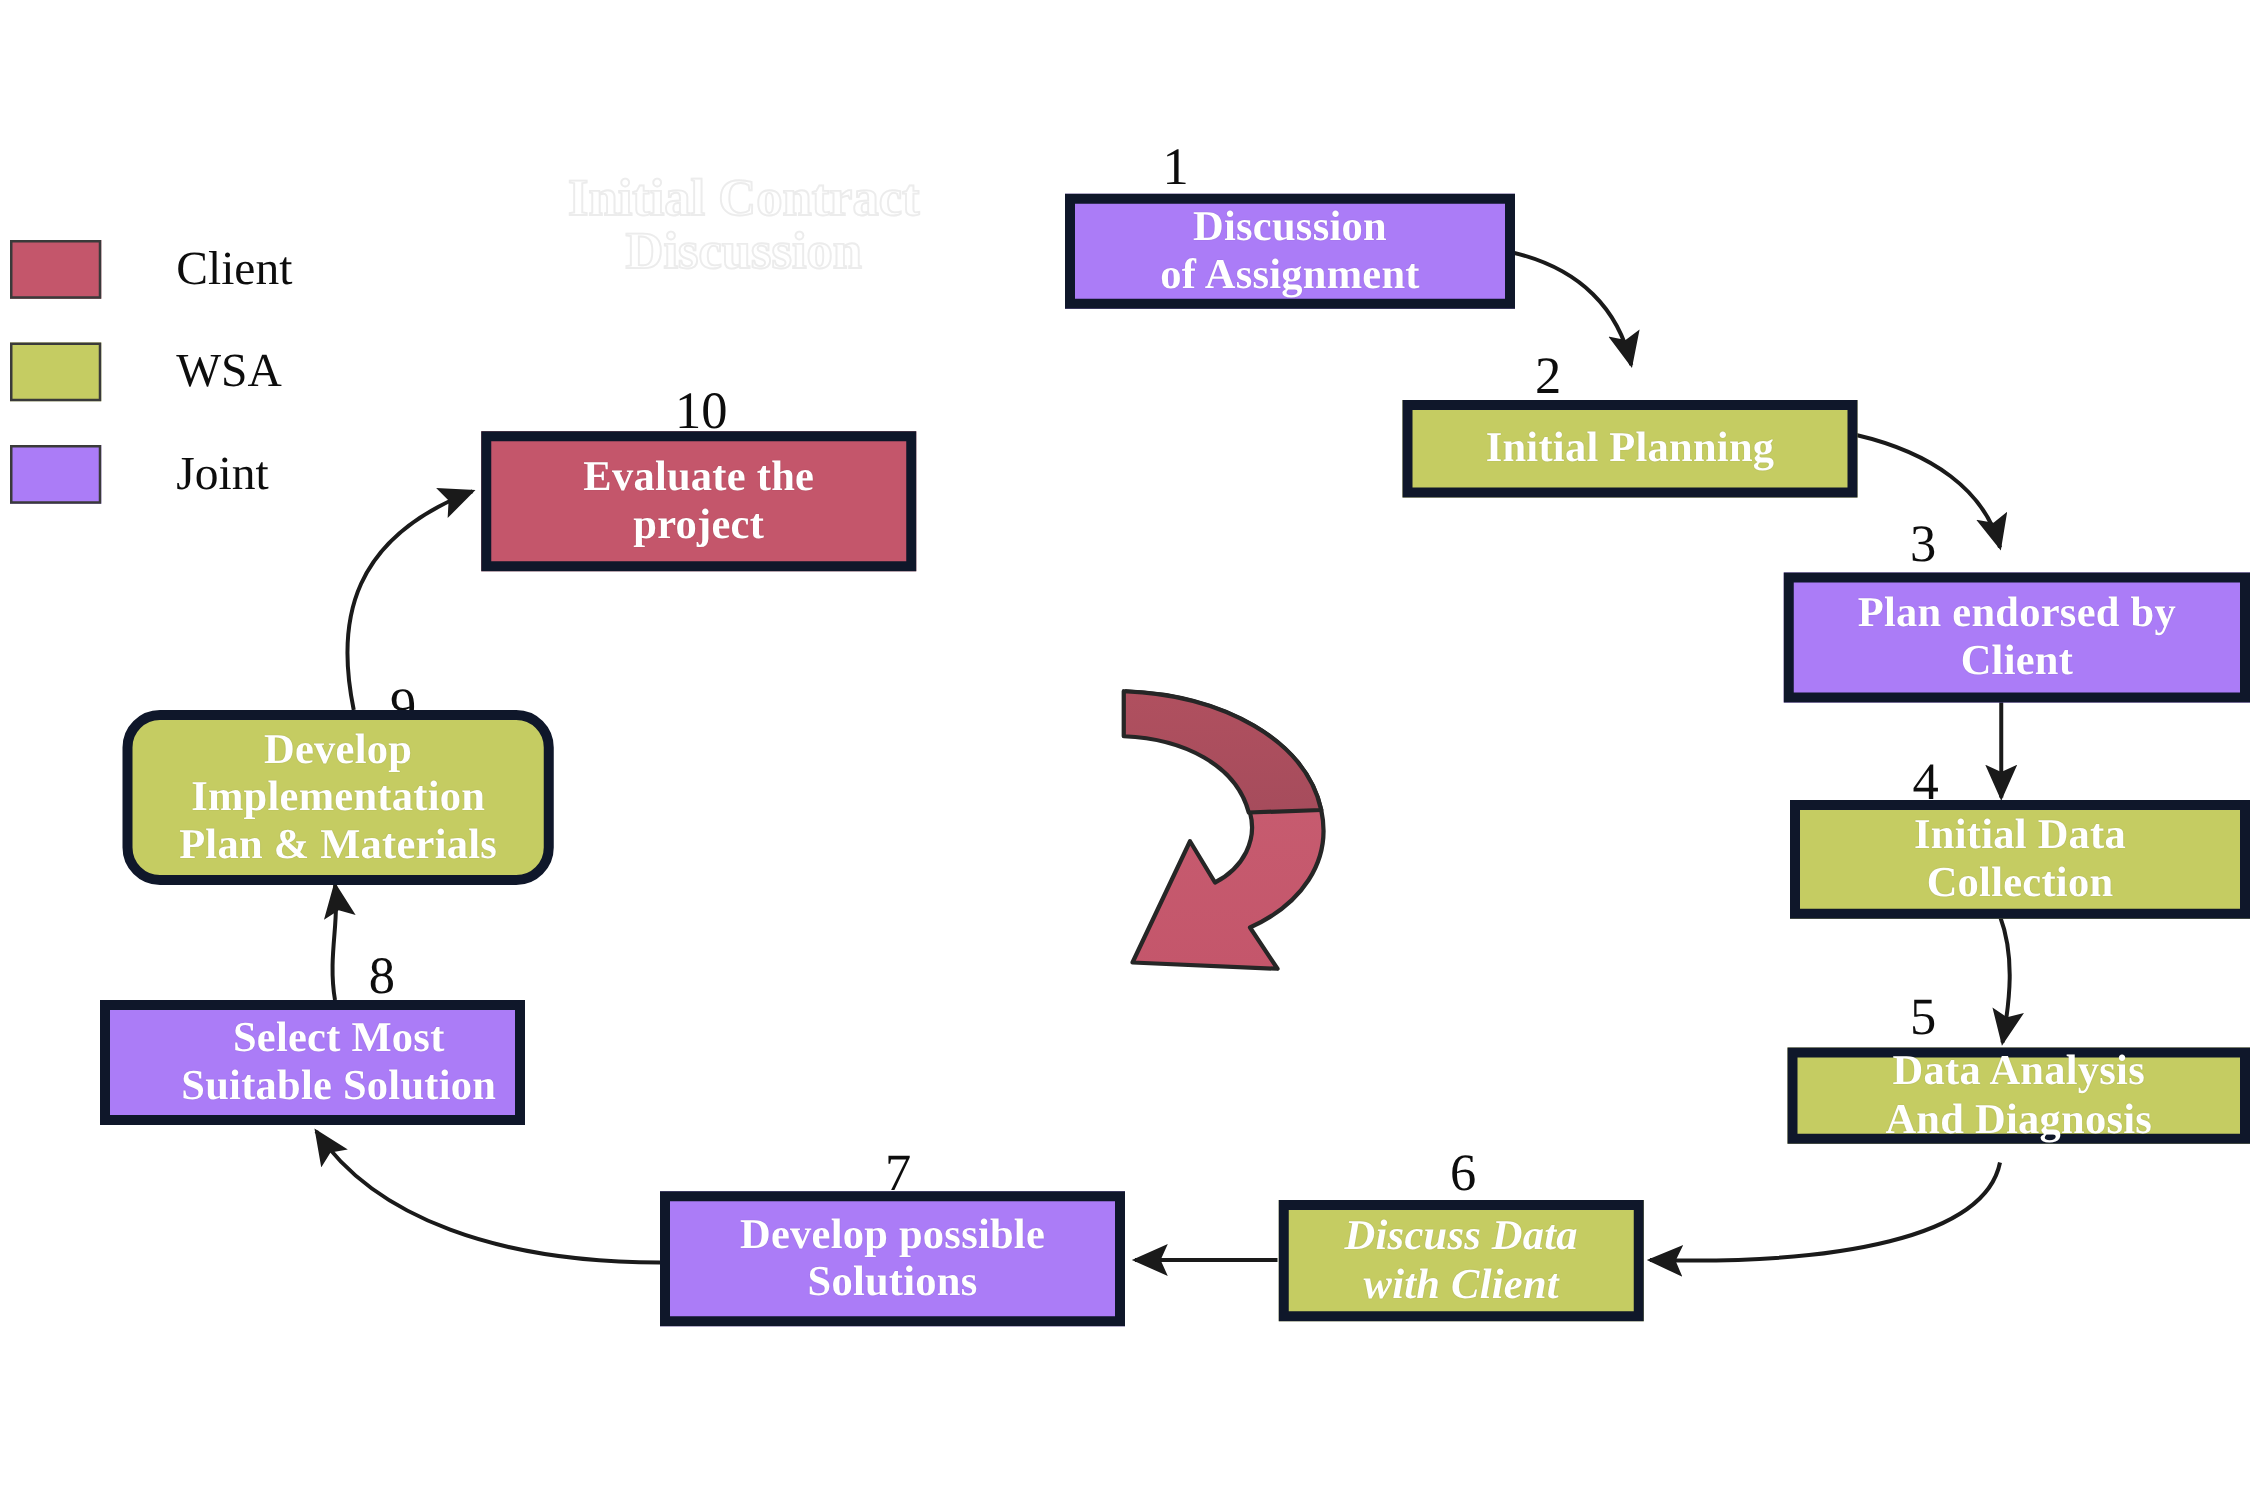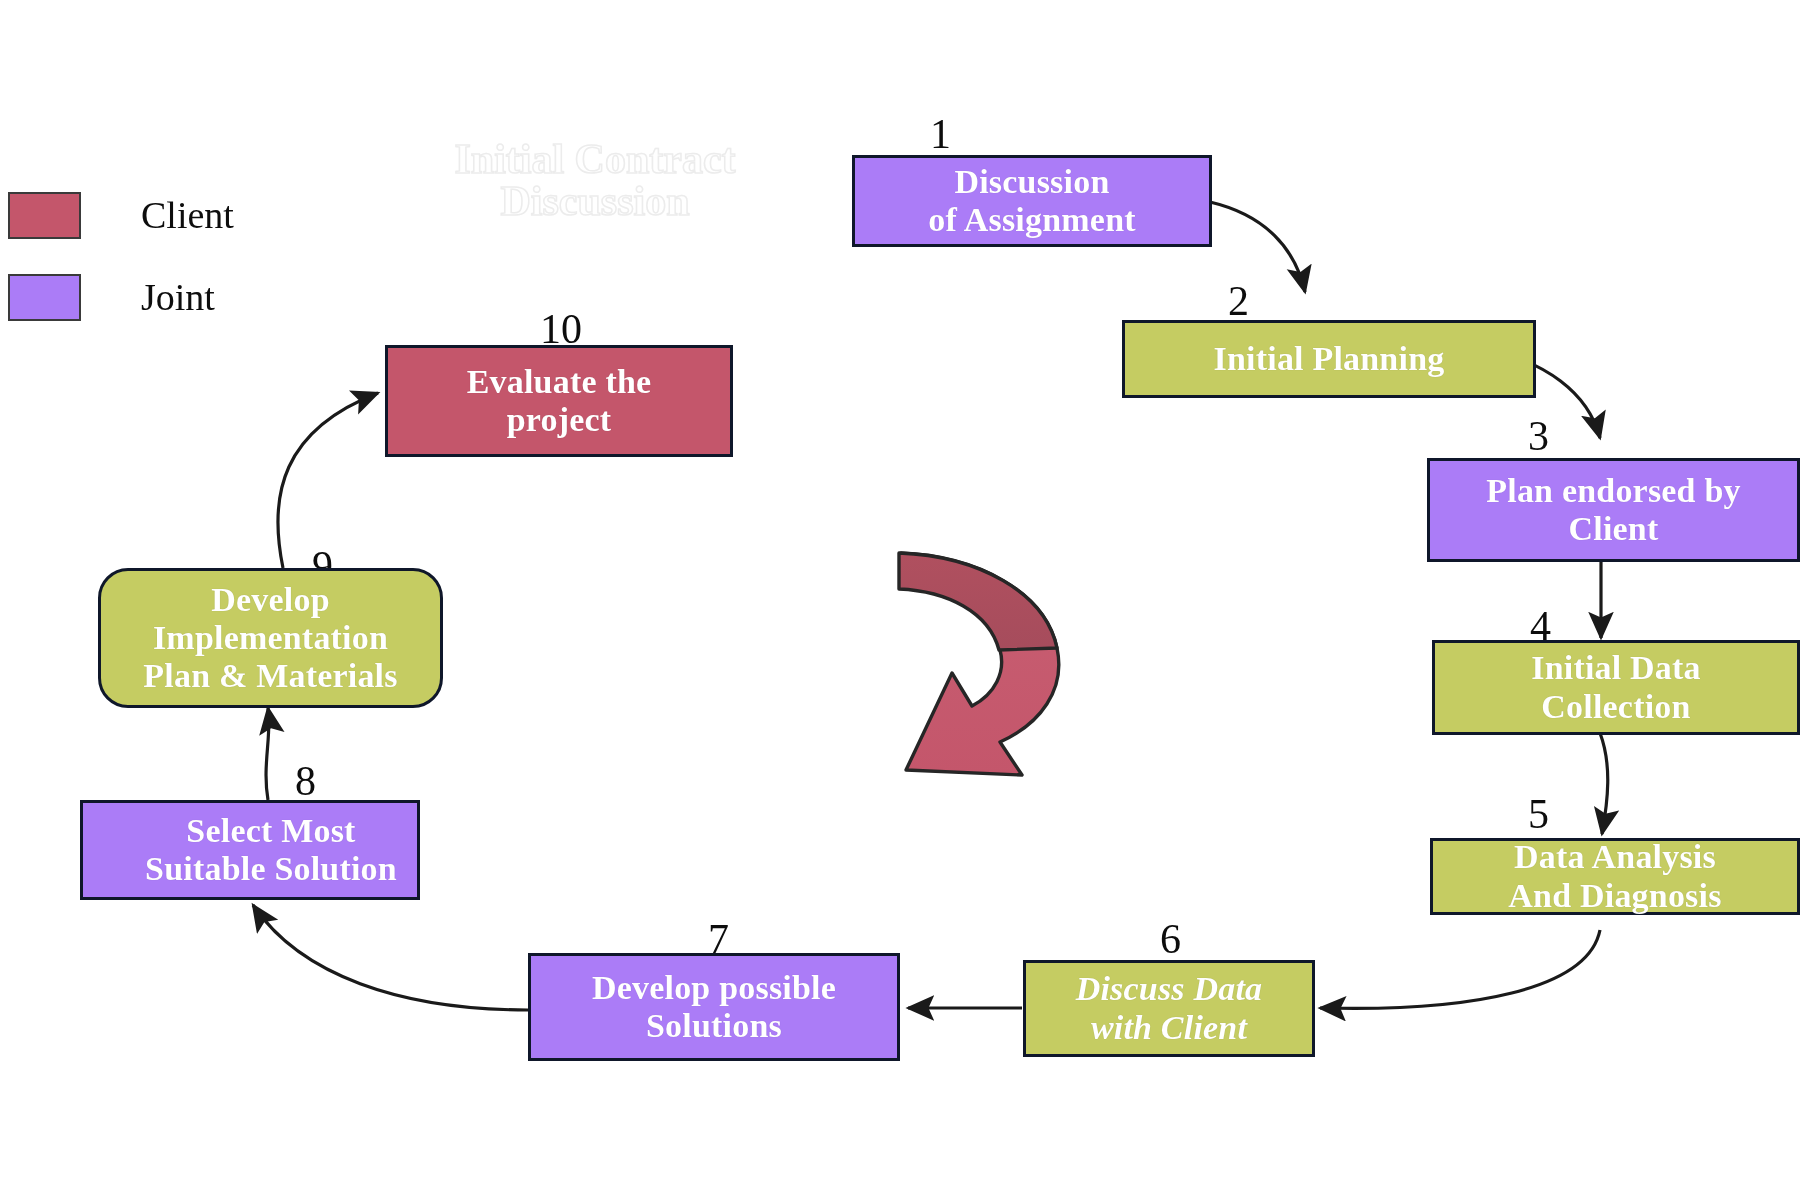--- a/index.html
+++ b/index.html
@@ -66,21 +66,21 @@
     text-shadow: 0 0 1px #e8e8e8;
     font-family: "Liberation Serif", "DejaVu Serif", serif;
     pointer-events: none;
     user-select: none;
   }
 
   
   .node {
     position: absolute;
     box-sizing: border-box;
-    border: 3px solid #0f172a;
+    border: 8px solid #0f172a;
     display: flex;
     align-items: center;
     justify-content: center;
     text-align: center;
     color: #ffffff;
     font-weight: bold;
     font-size: 34px;
     line-height: 1.12;
     letter-spacing: 0.2px;
     font-family: "Liberation Serif", "DejaVu Serif", serif;
@@ -110,20 +110,24 @@
   <div class="watermark">Initial Contract
 Discussion</div>
 
   <div class="legend">
 
     <div class="legend-row">
       <div class="legend-swatch" style="background:#c4566b"></div>
       <div class="legend-label">Client</div>
     </div>
 
+    <div class="legend-row">
+      <div class="legend-swatch" style="background:#c5cc62"></div>
+      <div class="legend-label">WSA</div>
+    </div>
 
     <div class="legend-row">
       <div class="legend-swatch" style="background:#ab7cf7"></div>
       <div class="legend-label">Joint</div>
     </div>
 
   </div>
 
   <svg id="arrow-layer" viewBox="0 0 1800 1200">
     <defs>
@@ -187,21 +191,21 @@
   <div class="step-num" style="left:708px;  top:918px;">7</div>
   <div class="step-num" style="left:295px;  top:760px;">8</div>
   <div class="step-num" style="left:312px;  top:545px;">9</div>
   <div class="step-num" style="left:540px;  top:308px;">10</div>
 
   <div class="node c-joint" style="left:852px; top:155px; width:360px; height:92px;">
     <span class="node-text">Discussion
 of Assignment</span>
   </div>
 
-  <div class="node c-wsa" style="left:1122px; top:320px; width:414px; height:78px;text-align:right;">
+  <div class="node c-wsa" style="left:1122px; top:320px; width:364px; height:78px;text-align:right;">
     <span class="node-text">Initial Planning</span>
   </div>
 
   <div class="node c-joint" style="left:1427px; top:458px; width:373px; height:104px;">
     <span class="node-text">Plan endorsed by
 Client</span>
   </div>
 
   <div class="node c-wsa" style="left:1432px; top:640px; width:368px; height:95px;">
     <span class="node-text">Initial Data

